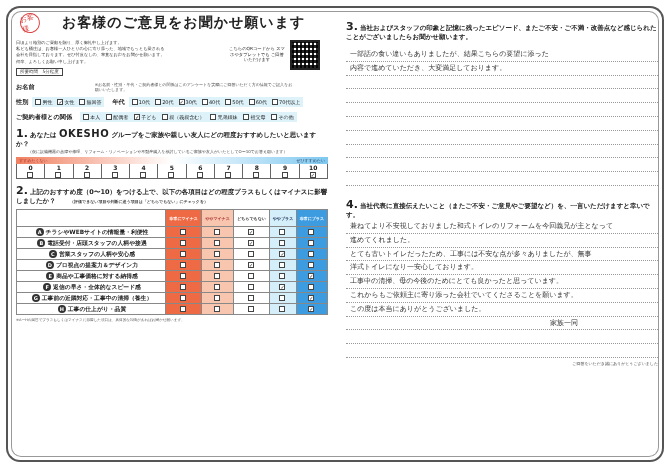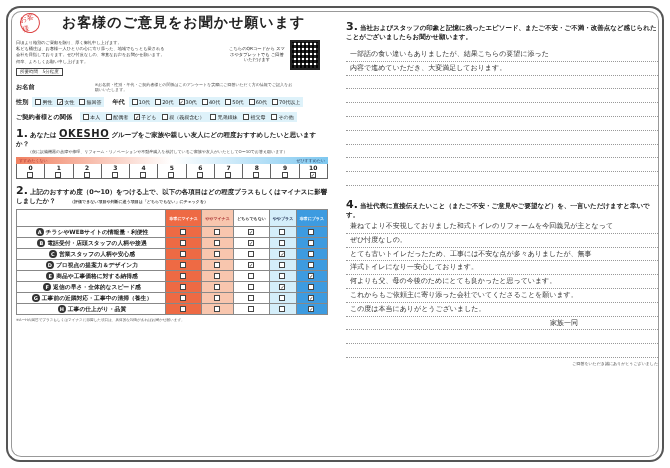--- a/index.html
+++ b/index.html
@@ -29,21 +29,21 @@
   .sec-bar .chk { font-size: 4px; color: #888; padding-right: 4px; font-weight: normal; }
 
   .row { display: flex; align-items: center; font-size: 5px; margin-top: 5px; }
   .lbl { font-weight: bold; font-size: 6.2px; }
   .opts { display: flex; align-items: center; background: #def2fa; height: 10px; padding: 0 3px; gap: 5px; }
   .cb { display: inline-block; width: 6px; height: 6px; border: 0.8px solid #444; background: #fff; vertical-align: middle; margin-right: 1px; font-size: 5px; line-height: 5px; text-align: center; }
   .note { font-size: 4px; line-height: 5px; color: #444; margin-left: 90px; }
 
   .q-h { font-weight: bold; font-size: 6.5px; margin-top: 5px; }
   .q-h .n { font-size: 11px; }
-  .q-h .brand { font-size: 10px; letter-spacing: 0.5px; text-decoration: underline; }
+  .q-h .brand { font-size: 10px; letter-spacing: 0.5px; }
   .q-sub { font-size: 4px; color: #444; margin-left: 12px; }
 
   .scale-grad { margin-top: 3px; height: 7px; background: linear-gradient(90deg,#f08060,#fff 50%,#7ec8f0); font-size: 4px; display: flex; justify-content: space-between; color: #a33; padding: 0 3px; line-height: 7px; }
   .scale-grad span:last-child { color: #235; }
   .scale { display: flex; border: 0.8px solid #666; border-top: none; }
   .scale .cell { flex: 1; border-right: 0.8px solid #666; height: 14px; text-align: center; font-size: 6px; font-weight: bold; line-height: 7px; }
   .scale .cell:last-child { border-right: none; }
 
   table.eval { width: 100%; border-collapse: collapse; margin-top: 3px; font-size: 5.8px; }
   table.eval td, table.eval th { border: 0.6px solid #888; height: 11px; }
@@ -253,24 +253,24 @@
       <div class="hw-line"></div>
       <div class="hw-line"></div>
     </div>
 
   <div class="q-h" style="margin-top:12px">
     <span class="n">4.</span>
     <span>当社代表に直接伝えたいこと（またご不安・ご意見やご要望など）を、一言いただけますと幸いです。</span>
   </div>
   <div id="q4-lines" style="margin-top:0">
       <div class="hw-line">兼ねてより不安視しておりました和式トイレのリフォームを今回義兄が主となって</div>
-      <div class="hw-line">ぜひ忖度なしの。</div>
+      <div class="hw-line">進めてくれました。</div>
       <div class="hw-line">とても古いトイレだったため、工事には不安な点が多々ありましたが、無事</div>
       <div class="hw-line">洋式トイレになり一安心しております。</div>
-      <div class="hw-line">何よりも父、母の今後のためにとても良かったと思っています。</div>
+      <div class="hw-line">工事中の清掃、母の今後のためにとても良かったと思っています。</div>
       <div class="hw-line">これからもご依頼主に寄り添った会社でいてくださることを願います。</div>
       <div class="hw-line">この度は本当にありがとうございました。</div>
       <div class="hw-line hw-right">家族一同</div>
       <div class="hw-line"></div>
       <div class="hw-line"></div>
     </div>
   <div class="thanks">ご回答をいただき誠にありがとうございました</div>
 </div>
 
 </body></html>

